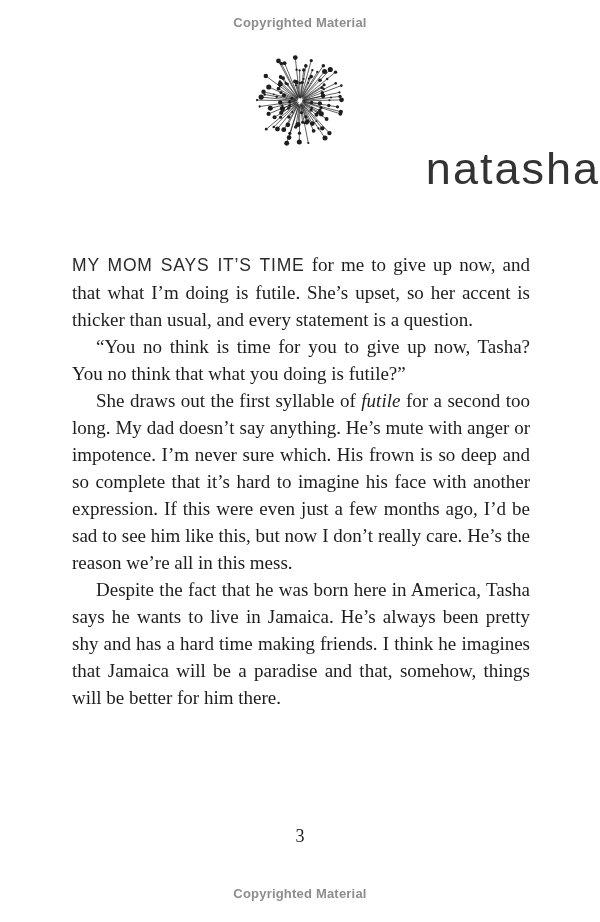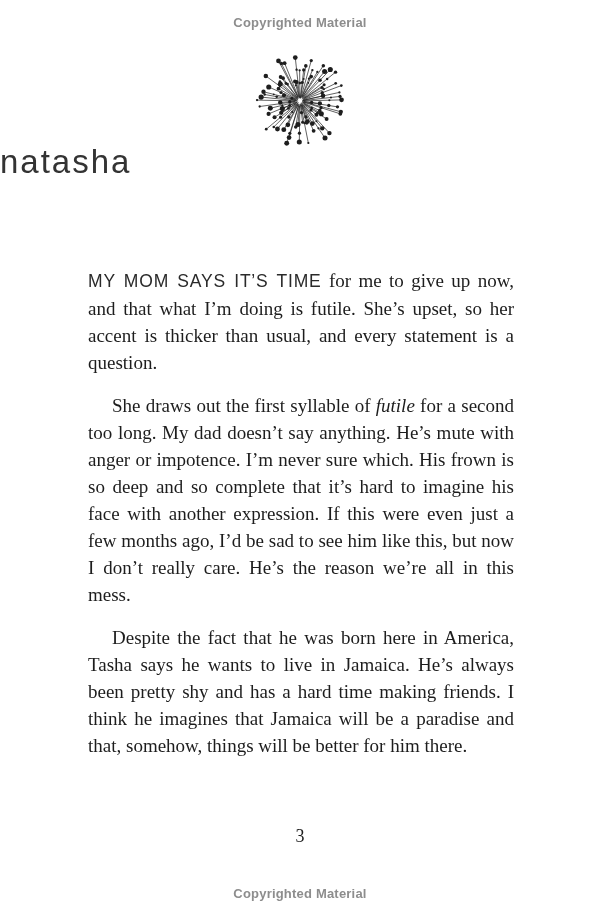--- a/index.html
+++ b/index.html
@@ -31,38 +31,38 @@
     top: 51px;
     width: 100px;
     height: 100px;
   }
   .chapter-title {
     position: absolute;
     top: 143px;
     left: 0;
     width: 100%;
     margin: 0;
-    text-align: left;
+    text-align: right;
     font-family: "Liberation Sans", sans-serif;
     font-weight: 300;
-    font-size: 33px;
+    font-size: 45px;
     letter-spacing: 2px;
     color: #333333;
   }
   .body-text {
     position: absolute;
     left: 72px;
     top: 251px;
     width: 458px;
     font-size: 19px;
     line-height: 27px;
     color: #1d1d1d;
     text-align: justify;
   }
-  .body-text p { margin: 16px; }
+  .body-text p { margin: 0; }
   .body-text p.indent { text-indent: 24px; }
   .lead-in {
     font-family: "Liberation Sans", sans-serif;
     font-size: 17.5px;
     letter-spacing: 0.8px;
     color: #2a2a2a;
   }
   .body-text em { font-style: italic; }
   .page-number {
     position: absolute;
@@ -264,20 +264,21 @@
       <circle cx="73.31" cy="44.91" r="1.59" fill="#1e1e1e"></circle>
       <line x1="52.94" y1="49.66" x2="90.06" y2="45.41" stroke="#1e1e1e" stroke-width="0.7"></line>
       <circle cx="90.06" cy="45.41" r="1.63" fill="#1e1e1e"></circle>
       <circle cx="80.93" cy="46.45" r="1.06" fill="#1e1e1e"></circle>
     </svg>
 
   <h1 class="chapter-title">natasha</h1>
 
   <div class="body-text" id="body-text">
       <p class="no-indent"><span class="lead-in">MY MOM SAYS IT’S TIME</span><span> for me to give up now, and that what I’m doing is futile. She’s upset, so her accent is thicker than usual, and every statement is a question.</span></p>
+      <p class="indent"><span>“You no think is time for you to give up now, Tasha? You no think that what you doing is futile?”</span></p>
       <p class="indent"><span>She draws out the first syllable of </span><em>futile</em><span> for a second too long. My dad doesn’t say anything. He’s mute with anger or impotence. I’m never sure which. His frown is so deep and so complete that it’s hard to imagine his face with another expression. If this were even just a few months ago, I’d be sad to see him like this, but now I don’t really care. He’s the reason we’re all in this mess.</span></p>
       <p class="indent"><span>Despite the fact that he was born here in America, Tasha says he wants to live in Jamaica. He’s always been pretty shy and has a hard time making friends. I think he imagines that Jamaica will be a paradise and that, somehow, things will be better for him there.</span></p>
     </div>
 
   <div class="page-number">3</div>
 
   <div class="copyright bottom">Copyrighted Material</div>
 </div>
 
 </body></html>

